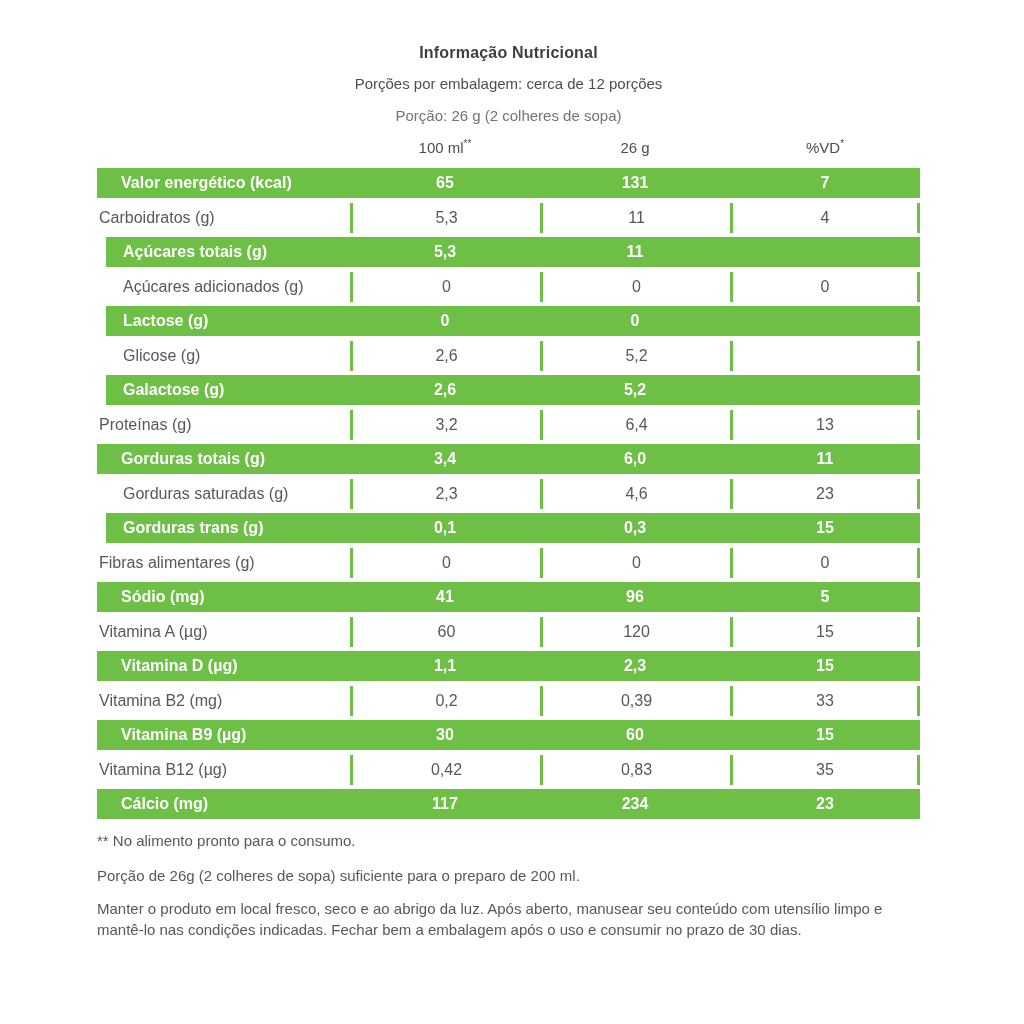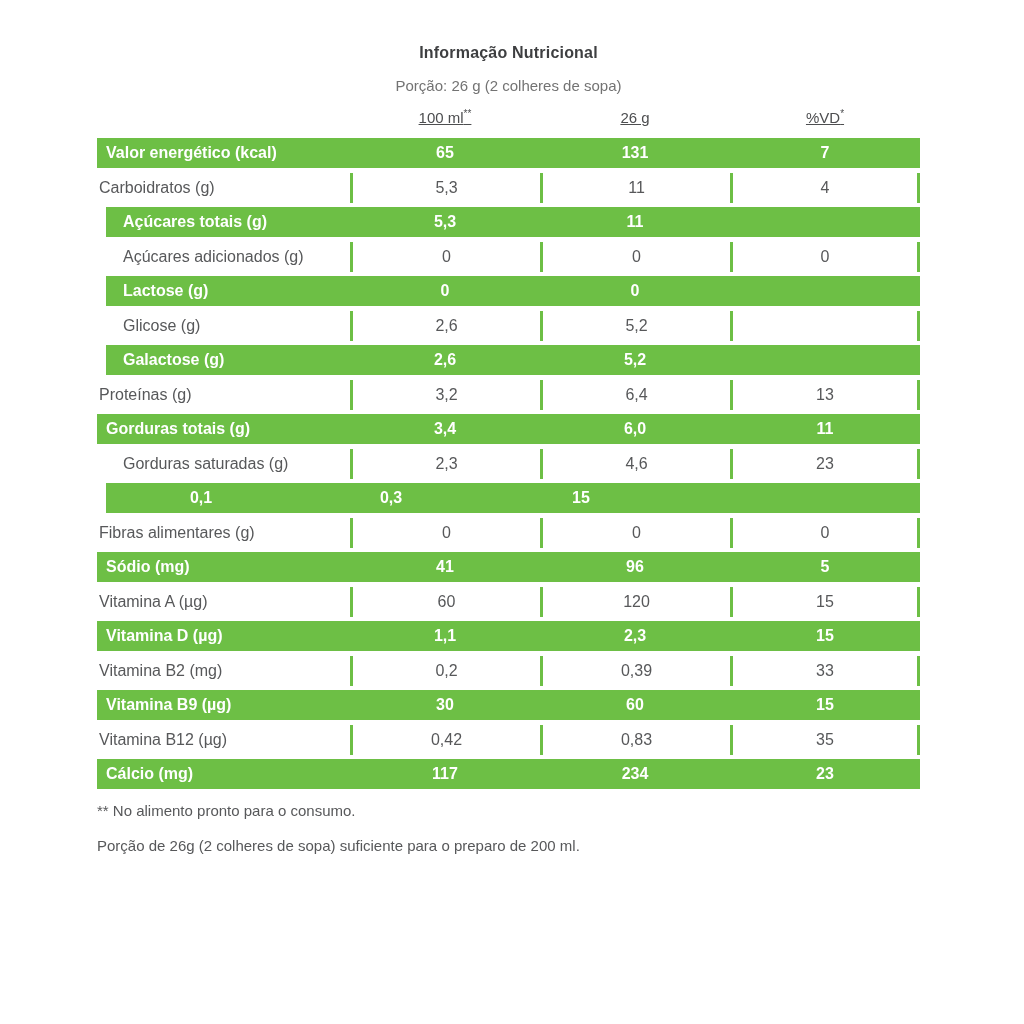--- a/index.html
+++ b/index.html
@@ -6,49 +6,50 @@
   html, body { width: 1024px; height: 1024px; background: #ffffff; }
   body { font-family: "Liberation Sans", sans-serif; color: #57585a; }
   .content { width: 823px; margin-left: 97px; }
 
   h1.title { margin-top: 44px; text-align: center; font-size: 16px; font-weight: 600; color: #3e3f41; letter-spacing: 0.2px; }
   .sub1 { margin-top: 13px; text-align: center; font-size: 15px; color: #4d4e50; }
   .sub2 { margin-top: 15px; text-align: center; font-size: 15px; color: #737373; }
 
   .colheads { margin-top: 14px; display: flex; font-size: 15px; color: #4d4e50; }
   .colheads .lbl { width: 253px; }
-  .colheads .ch { width: 190px; text-align: center; text-decoration: underline; }
+  .colheads .ch { width: 190px; text-align: center; }
   .colheads sup { font-size: 10px; }
 
   .table { margin-top: 12px; }
   .row { display: flex; height: 30px; margin-bottom: 4.5px; font-size: 16px; align-items: stretch; }
   .row .c-label { width: 253px; display: flex; align-items: center; padding-left: 2px; }
   .row .c-val { width: 190px; display: flex; align-items: center; justify-content: center; }
 
   .row.hl { background: var(--green); color: #ffffff; font-weight: 600; }
-  .row.hl .c-label { padding-left: 9px; }
+  .row.hl .c-label { padding-left: 24px; }
   .row.hl.ind1 { margin-left: 9px; }
   .row.hl.ind1 .c-label { width: 244px; padding-left: 17px; }
 
   .row.plain { color: #57585a; }
   .row.plain.ind1 .c-label { padding-left: 26px; }
   .row.plain .c-val { border-left: 3px solid var(--green); }
   .row.plain .c-val.last { border-right: 3px solid var(--green); }
 
   .footnotes { margin-top: 12px; font-size: 15px; }
   .footnotes p { line-height: 20px; }
   .prep { margin-top: 16px; font-size: 15px; }
   .storage { margin-top: 14px; font-size: 15px; line-height: 21px; width: 800px; }
 </style>
 </head>
 <body>
 
 <div class="content">
 
   <h1 class="title">Informação Nutricional</h1>
+  <p class="sub1">Porções por embalagem: cerca de 12 porções</p>
   <p class="sub2">Porção: 26 g (2 colheres de sopa)</p>
 
   <div class="colheads">
     <div class="lbl"></div>
     <div class="ch"><span>100 ml</span><sup>**</sup></div>
     <div class="ch"><span>26 g</span><sup></sup></div>
     <div class="ch"><span>%VD</span><sup>*</sup></div>
   </div>
 
   <div class="table" id="rows">
@@ -106,20 +107,21 @@
         <div class="c-val">6,0</div>
         <div class="c-val last">11</div>
       </div>
       <div class="row plain ind1">
         <div class="c-label">Gorduras saturadas (g)</div>
         <div class="c-val">2,3</div>
         <div class="c-val">4,6</div>
         <div class="c-val last">23</div>
       </div>
       <div class="row hl ind1">
+        <div class="c-label">Gorduras trans (g)</div>
         <div class="c-val">0,1</div>
         <div class="c-val">0,3</div>
         <div class="c-val last">15</div>
       </div>
       <div class="row plain ind0">
         <div class="c-label">Fibras alimentares (g)</div>
         <div class="c-val">0</div>
         <div class="c-val">0</div>
         <div class="c-val last">0</div>
       </div>
@@ -165,14 +167,15 @@
         <div class="c-val">234</div>
         <div class="c-val last">23</div>
       </div>
     </div>
 
   <div class="footnotes">
     <p>** No alimento pronto para o consumo.</p>
   </div>
 
   <p class="prep">Porção de 26g (2 colheres de sopa) suficiente para o preparo de 200 ml.</p>
+  <p class="storage">Manter o produto em local fresco, seco e ao abrigo da luz. Após aberto, manusear seu conteúdo com utensílio limpo e mantê-lo nas condições indicadas. Fechar bem a embalagem após o uso e consumir no prazo de 30 dias.</p>
 
 </div>
 
 </body></html>

